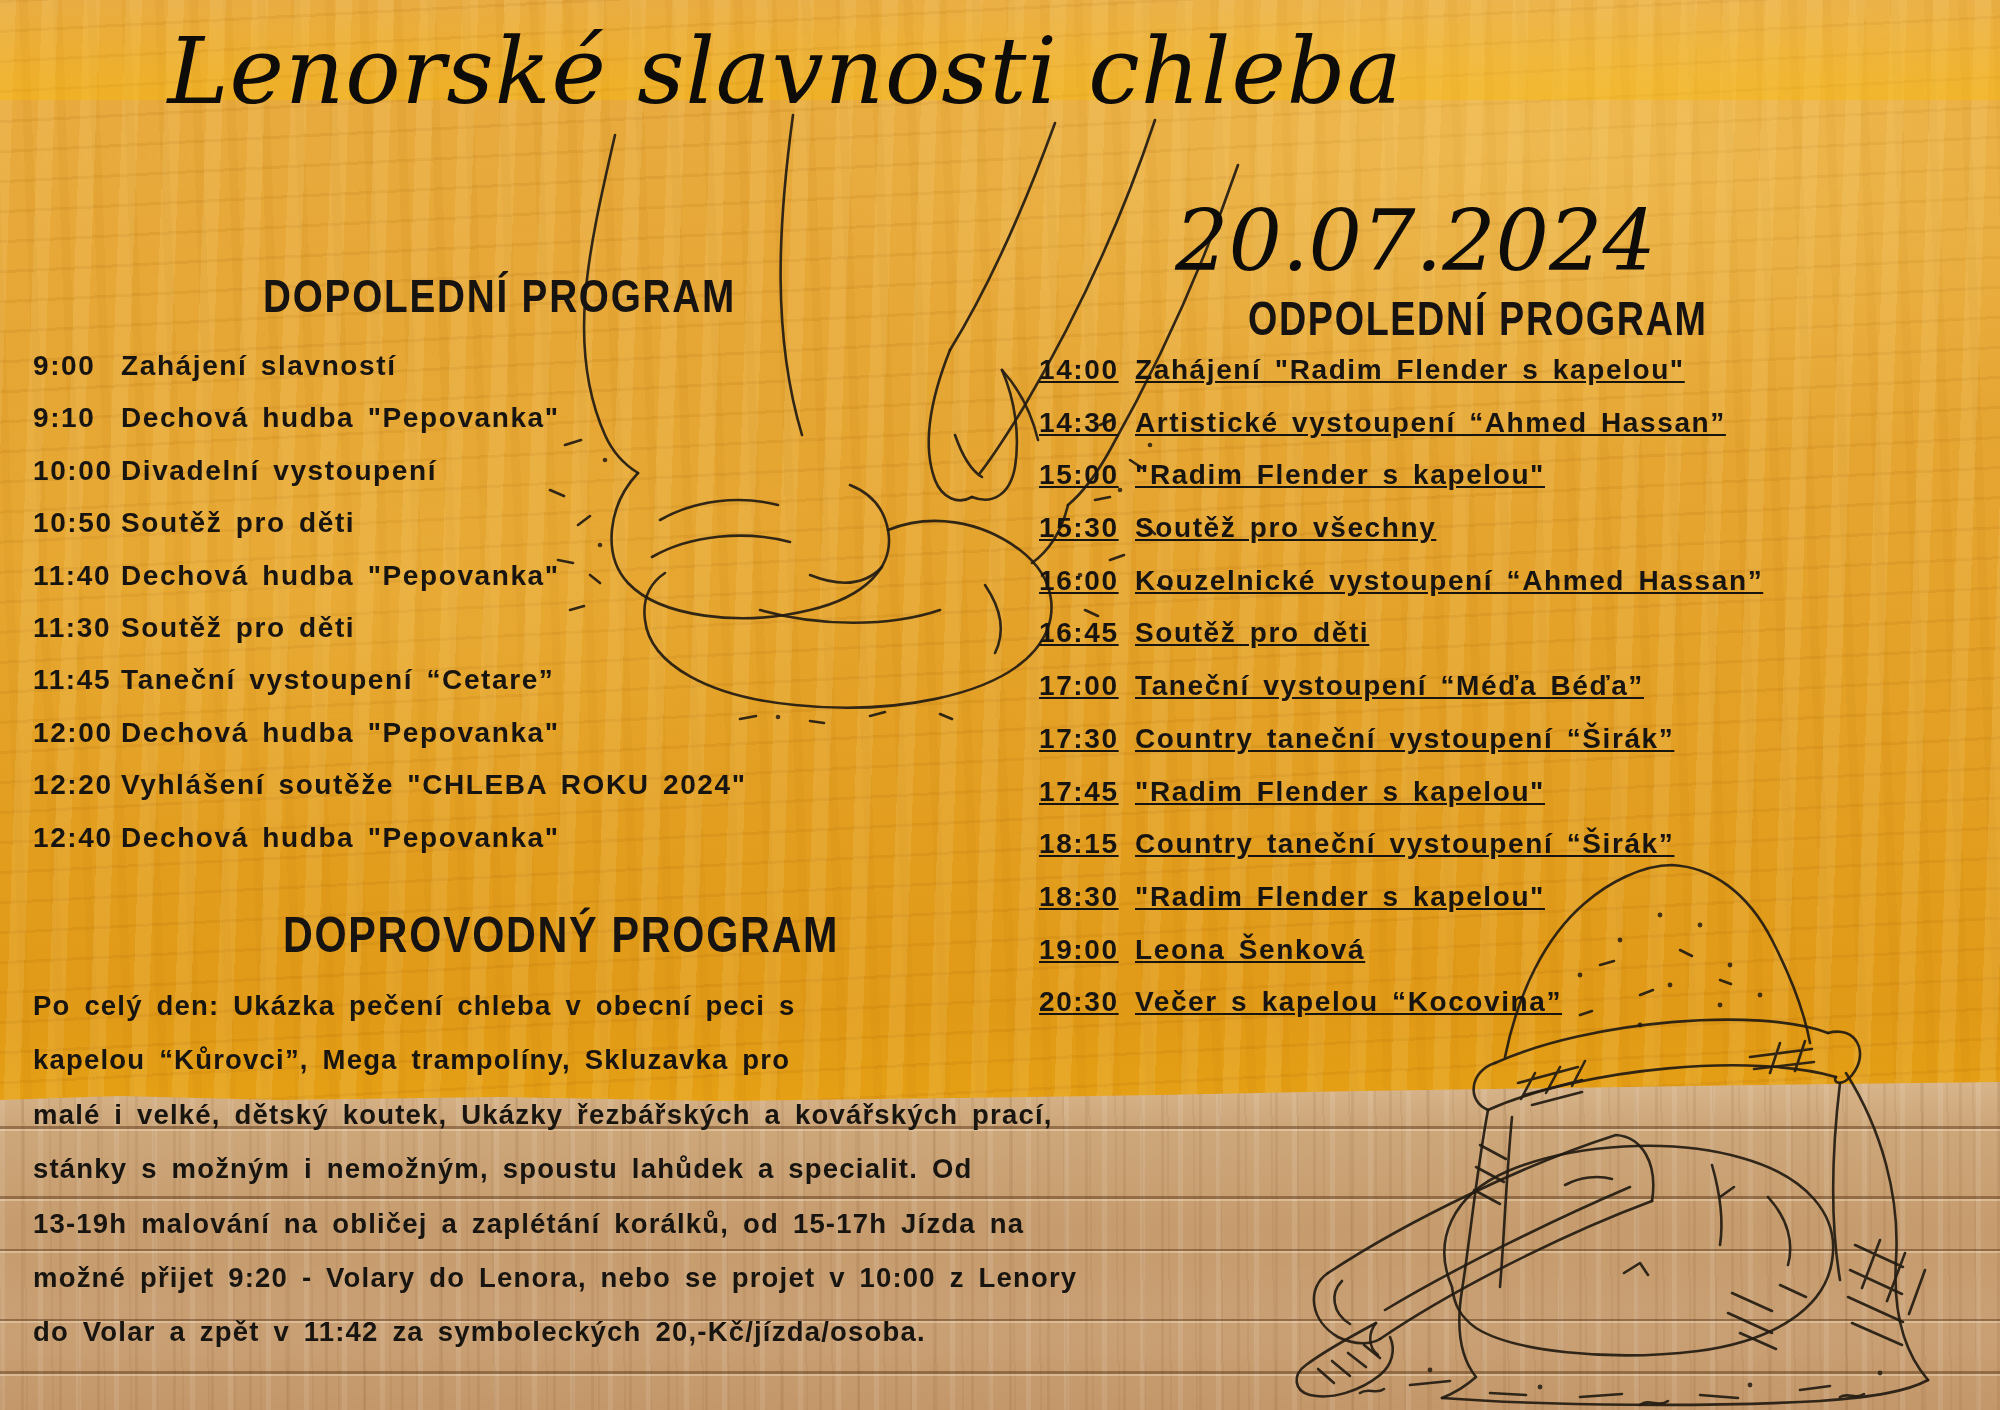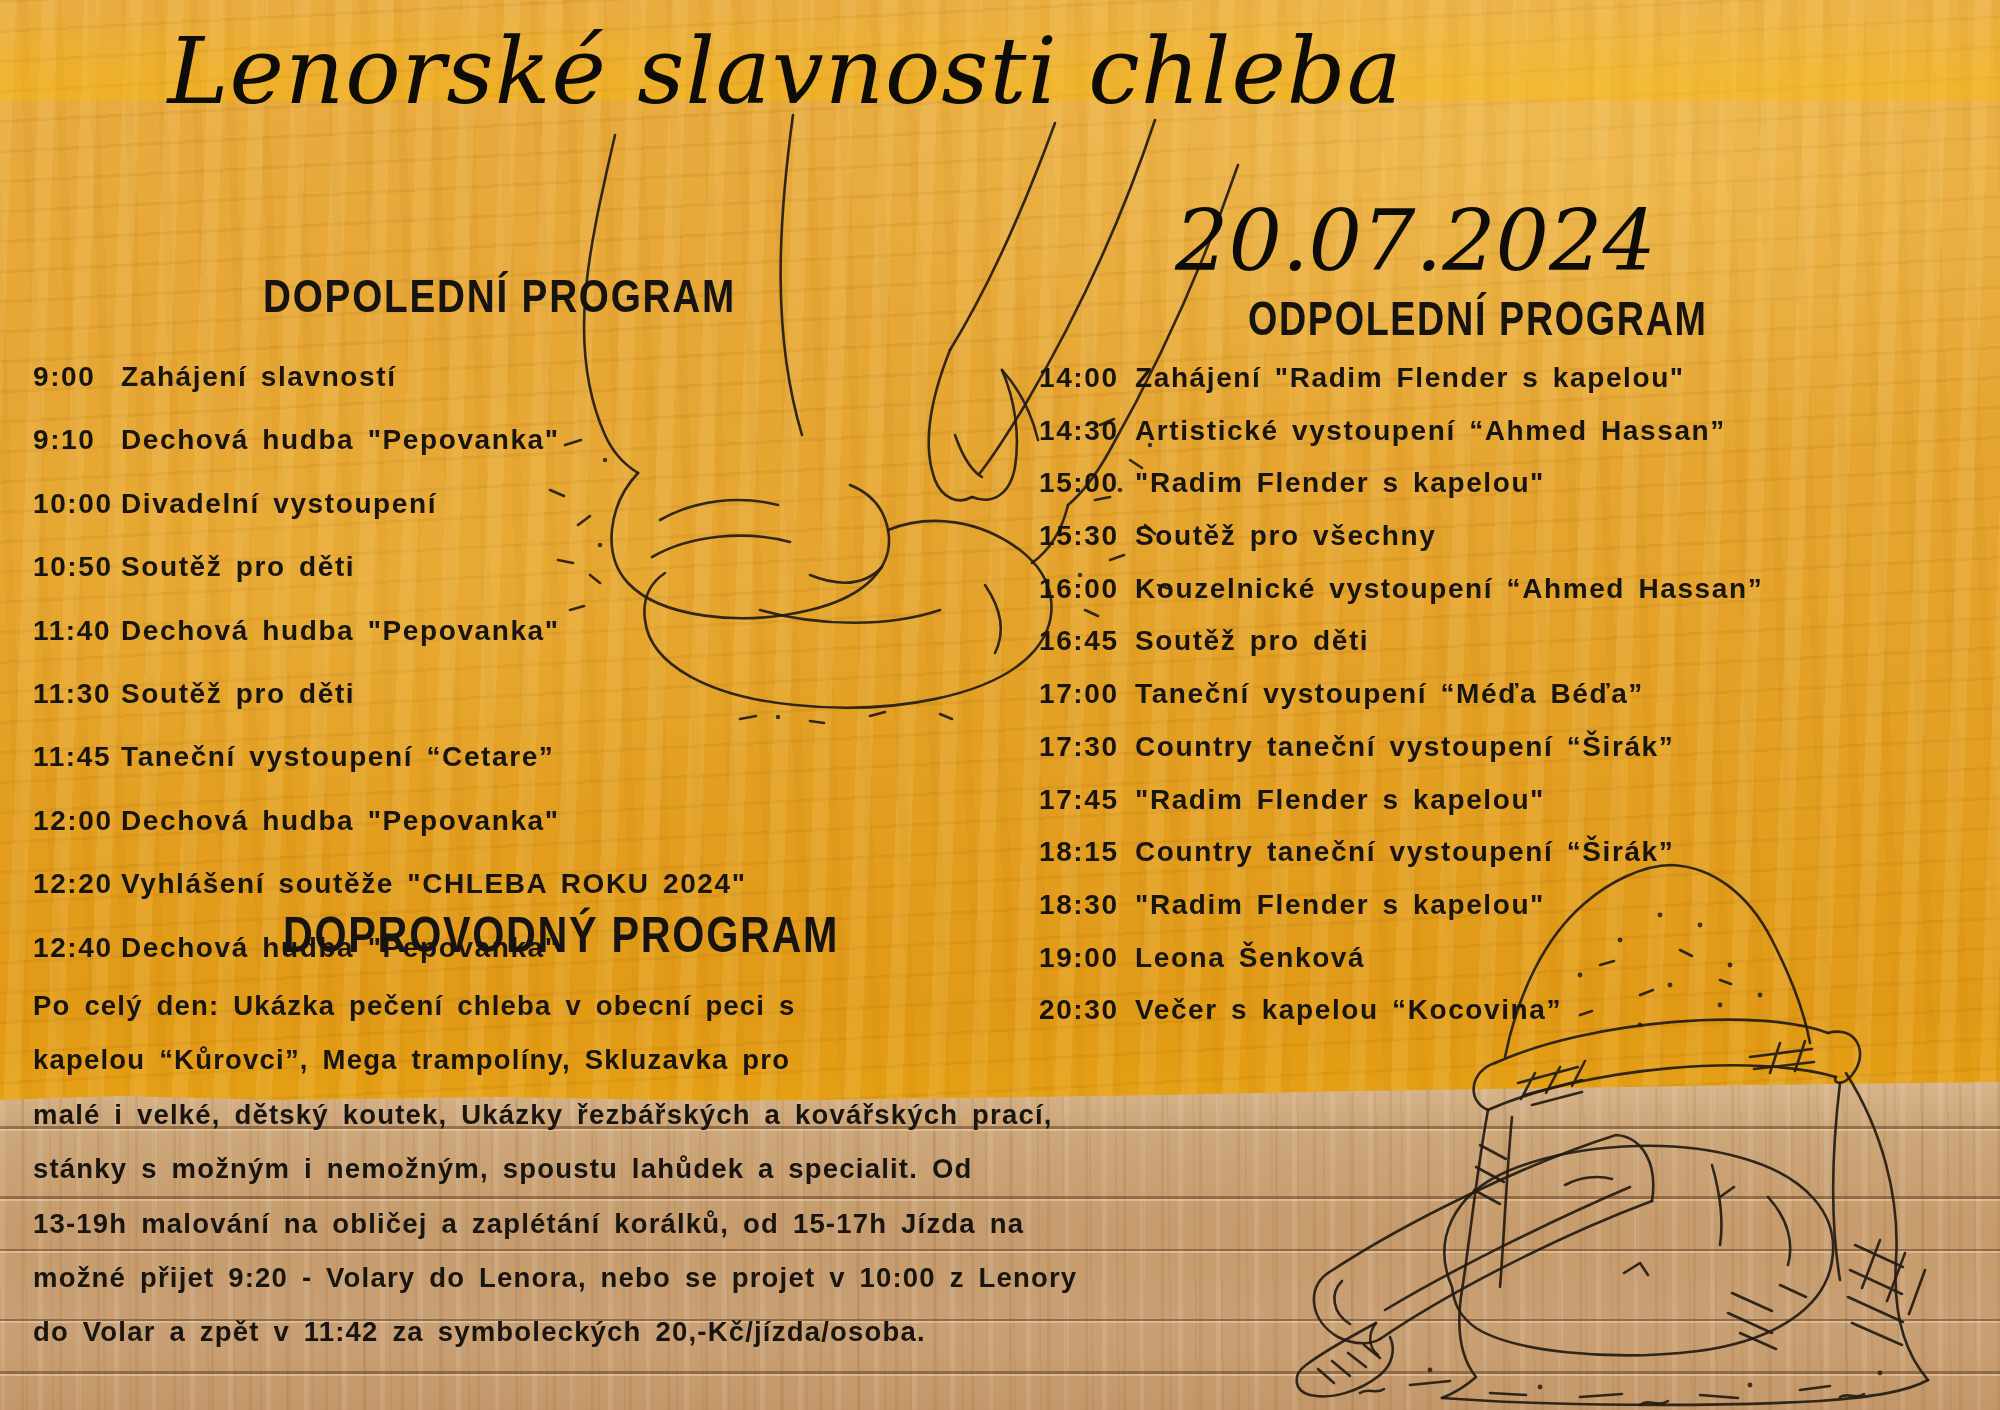--- a/index.html
+++ b/index.html
@@ -45,23 +45,23 @@
     position:absolute; font-weight:700; color:#171310; white-space:nowrap;
     transform-origin:left top;
   }
   .h-morning{left:263px; top:270px; font-size:44px; letter-spacing:2px; transform:scale(.88,1.05);}
   .h-afternoon{left:1248px; top:290px; font-size:46px; letter-spacing:2px; transform:scale(.82,1.05);}
   .h-side{left:283px; top:906px; font-size:48px; letter-spacing:2px; transform:scale(.86,1.05);}
 
   .list{position:absolute; font-weight:700; font-size:28px; letter-spacing:1.6px; word-spacing:4px; color:#181410;}
   .list .row{display:flex; align-items:flex-start; white-space:nowrap;}
   .list-morning{left:33px; top:350px;}
-  .list-morning .row{height:52.4px;margin-top:11px;}
+  .list-morning .row{height:52.4px;}
   .list-morning .time{width:88px; flex:none;}
-  .list-afternoon{left:1039px; top:362px;}
+  .list-afternoon{left:1039px; top:354px;text-decoration:underline;}
   .list-afternoon .row{height:52.7px;}
   .list-afternoon .time{width:96px; flex:none;}
 
   .para{position:absolute; left:33px; top:990px; font-weight:700; font-size:27.5px;
     letter-spacing:1.2px; word-spacing:5px; color:#181410;}
   .para .pline{height:54.4px; white-space:nowrap;}
 
   .illus{position:absolute;}
   .illus path{fill:none; stroke:#241C12; stroke-width:2.6; stroke-linecap:round; stroke-linejoin:round; opacity:.93;}
   .illus circle{fill:#241C12; stroke:none; opacity:.85;}

